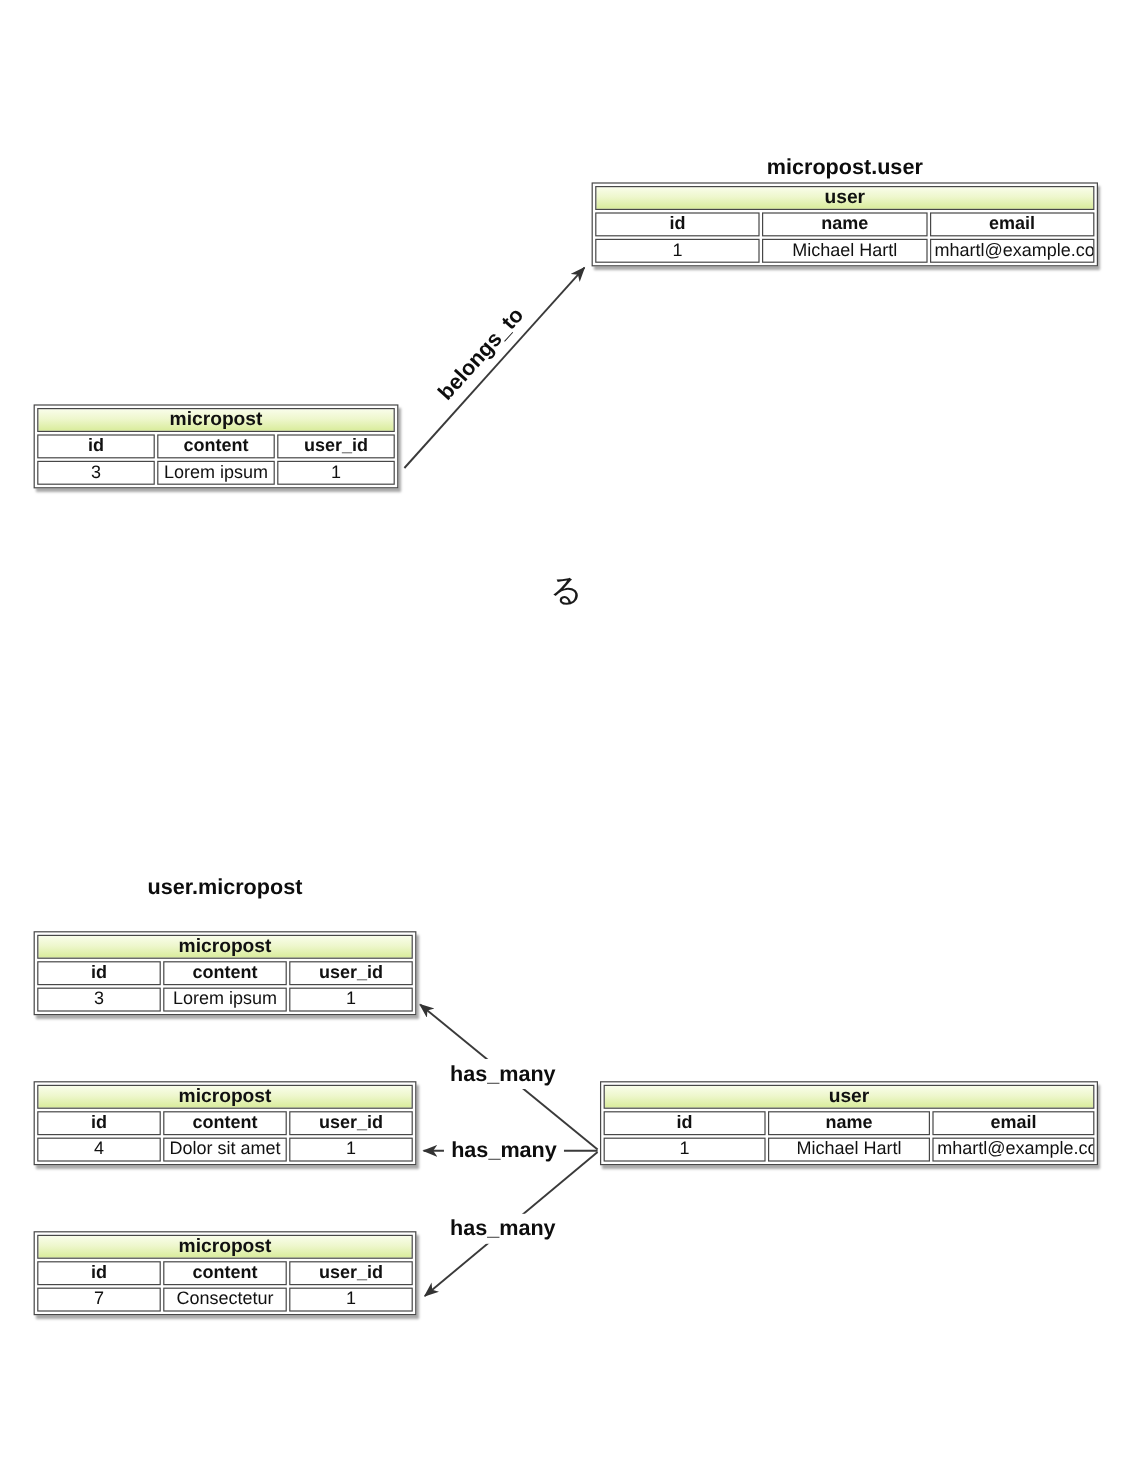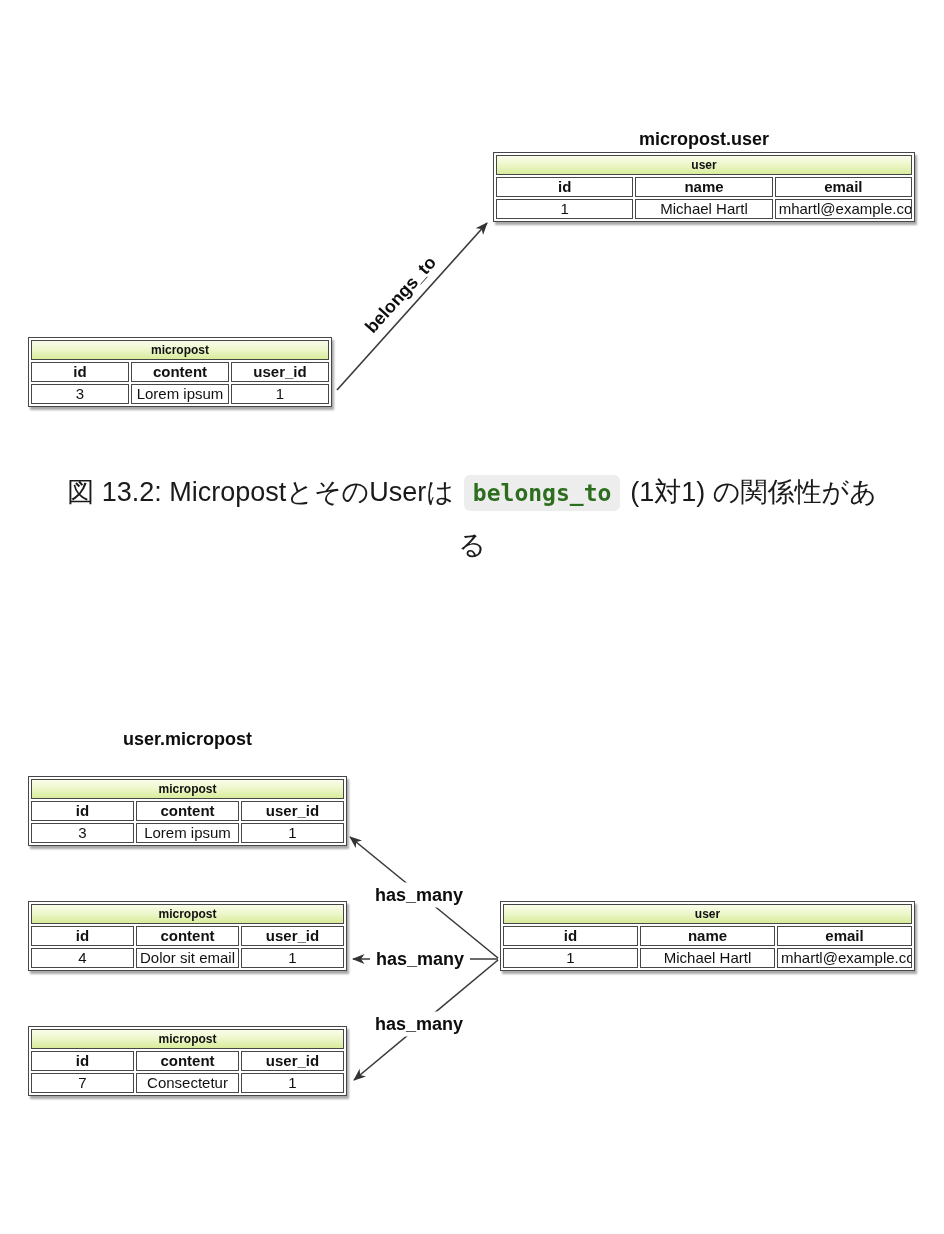--- a/index.html
+++ b/index.html
@@ -19,21 +19,21 @@
     table-layout:fixed;
   }
   .etable th,.etable td{
     border:1.5px solid #474747;
     text-align:center;vertical-align:middle;
     height:18px;line-height:18px;padding:0 3px;
     font-size:15px;background:#fff;overflow:hidden;white-space:nowrap;
   }
   .etable .tname{
     background:linear-gradient(to bottom,#f9fdea 0%,#eef7cd 45%,#d9ec9b 100%);
-    font-weight:bold;font-size:12px;
+    font-weight:bold;font-size:16px;
   }
   .etable .chead{font-weight:bold;}
   .etable td{font-weight:normal;}
   .w-id{width:20%}.w-name{width:30%}.w-email{width:50%}
   .w-mid{width:27%}.w-content{width:42%}.w-uid{width:31%}
   
   .dtitle{
     position:absolute;z-index:2;text-align:center;
     font-weight:bold;font-size:18px;color:#0d0d0d;letter-spacing:0;
   }
@@ -112,23 +112,20 @@
         <td>3</td>
         <td>Lorem ipsum</td>
         <td>1</td>
       </tr>
     </tbody>
   </table>
 
   <div class="rel-label rotated" style="left:401px;top:295px;">belongs_to</div>
 
   <div class="caption" style="top:466px;">
-    <div>
-      <span>図 13.2: MicropostとそのUserは</span><span class="codebox">belongs_to</span><span>(1対1) の関係性があ</span>
-    </div>
     <div>る</div>
   </div>
 
   <div class="dtitle" style="left:28px;top:729px;width:319px;">user.micropost</div>
 
   <table class="etable" style="left:28px;top:776px;width:319px;">
     <thead>
       <tr>
           <th class="tname" colspan="3">micropost</th>
         </tr>
@@ -154,21 +151,21 @@
         </tr>
       <tr>
         <th class="chead w-mid">id</th>
         <th class="chead w-content">content</th>
         <th class="chead w-uid">user_id</th>
       </tr>
     </thead>
     <tbody>
       <tr>
         <td>4</td>
-        <td>Dolor sit email</td>
+        <td>Dolor sit amet</td>
         <td>1</td>
       </tr>
     </tbody>
   </table>
 
   <table class="etable" style="left:28px;top:1026px;width:319px;">
     <thead>
       <tr>
           <th class="tname" colspan="3">micropost</th>
         </tr>

